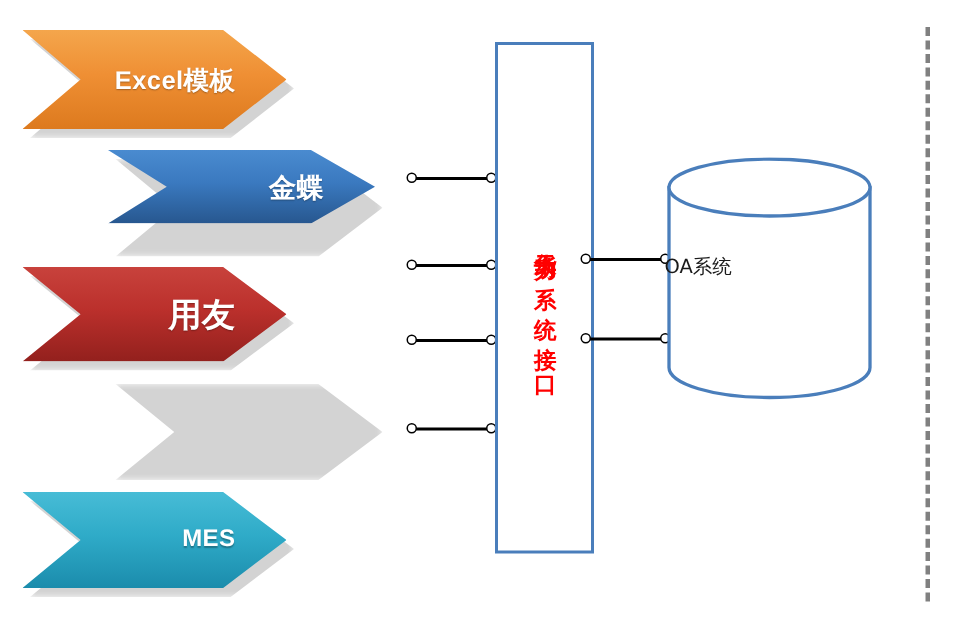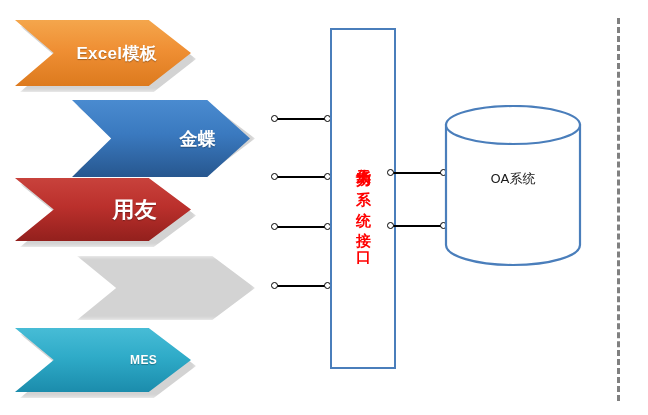--- a/index.html
+++ b/index.html
@@ -91,21 +91,20 @@
   .conn-dot.start { left: -1px; }
   .conn-dot.end   { right: -1px; }
 
   
   .cylinder { position: absolute; }
   .cyl-svg { position: absolute; left: 0; top: 0; }
   .cyl-labels {
     position: absolute;
     left: 0;
     width: 100%;
-    text-align: center;
     color: #1a1a1a;
     font-size: 13px;
     line-height: 24px;
     font-family: "DejaVu Sans", "Liberation Sans", sans-serif;
   }
   .cyl-labels div { white-space: nowrap; }
 
   
   .dashed-divider {
     position: absolute;
@@ -118,37 +117,37 @@
 
 <div id="canvas">
 
   <div class="chev-shadow" style="left:20px; top:26px; width:176px; height:66px;"></div>
   <div class="chevron" style="left:15px; top:20px; width:176px; height:66px;
               background: linear-gradient(180deg, #f4a64c 0%, #ef8f34 45%, #dd7a1e 100%);">
     <span class="chev-label" style="font-size:17px;margin-left:27px;">Excel模板</span>
   </div>
 
   <div class="chev-shadow" style="left:77px; top:106px; width:178px; height:65px;"></div>
-  <div class="chevron" style="left:72px; top:100px; width:178px; height:77px;
+  <div class="chevron" style="left:72px; top:100px; width:178px; height:49px;
               background: linear-gradient(180deg, #4a8bd0 0%, #3a79bf 45%, #27578f 100%);">
     <span class="chev-label" style="font-size:18px;">金蝶</span>
   </div>
 
   <div class="chev-shadow" style="left:20px; top:184px; width:176px; height:63px;"></div>
   <div class="chevron" style="left:15px; top:178px; width:176px; height:63px;
               background: linear-gradient(180deg, #c8423c 0%, #bb302c 45%, #93201d 100%);">
     <span class="chev-label" style="font-size:22px;">用友</span>
   </div>
 
   <div class="chev-shadow" style="left:77px; top:256px; width:178px; height:64px;"></div>
 
   <div class="chev-shadow" style="left:20px; top:334px; width:176px; height:64px;"></div>
   <div class="chevron" style="left:15px; top:328px; width:176px; height:64px;
               background: linear-gradient(180deg, #47bcd6 0%, #2fabc8 45%, #1b8cac 100%);">
-    <span class="chev-label" style="font-size:12px;">MES</span>
+    <span class="chev-label" style="font-size:16px;">MES</span>
   </div>
 
   <div class="connector" style="left:272px; top:114px; width:58px; height:9px;">
     <div class="conn-line"></div>
     <div class="conn-dot start"></div>
     <div class="conn-dot end"></div>
   </div>
   <div class="connector" style="left:272px; top:172px; width:58px; height:9px;">
     <div class="conn-line"></div>
     <div class="conn-dot start"></div>

